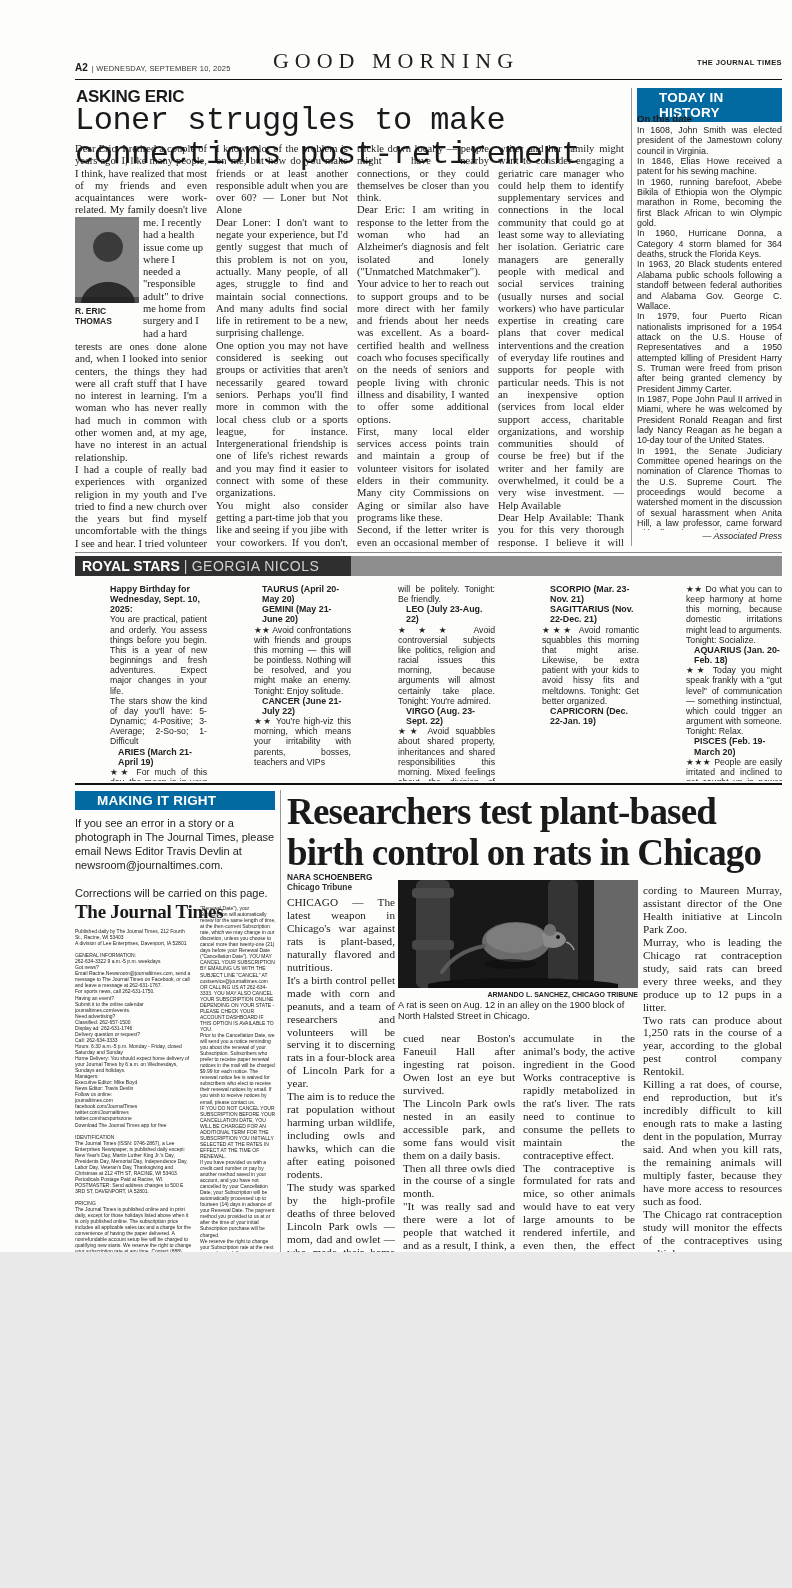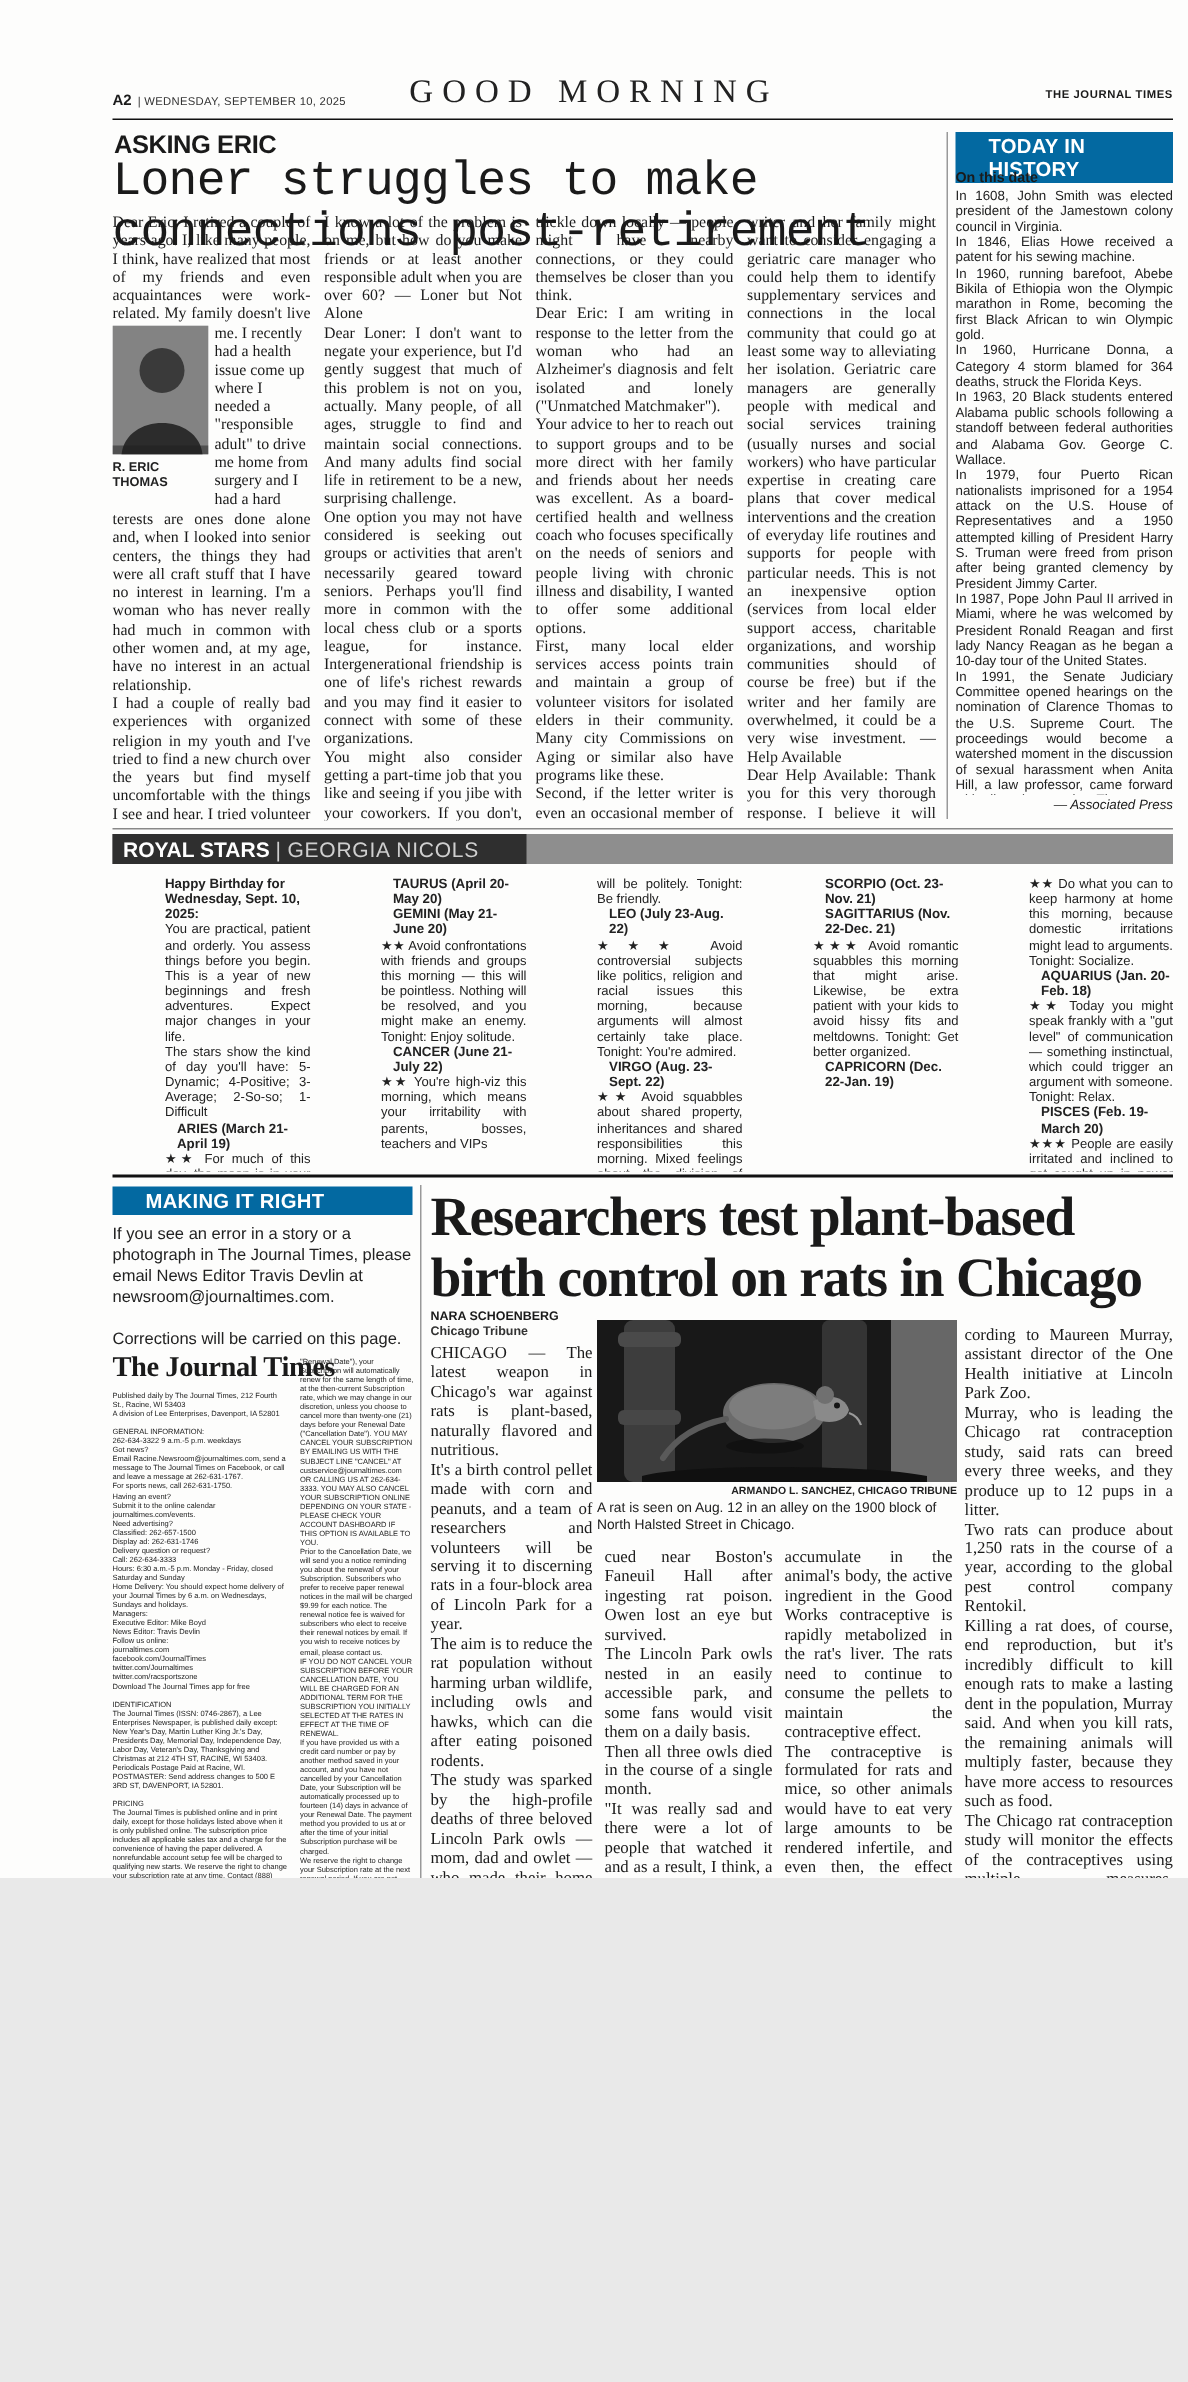--- a/index.html
+++ b/index.html
@@ -136,21 +136,21 @@
   <div class="abs horo-col" style="left:363px; top:584px; width:132px; height:197px;">
     <p>will be politely. Tonight: Be friendly.</p>
     <p class="sign-h">LEO (July 23-Aug. 22)</p>
     <p>★★★ Avoid controversial subjects like politics, religion and racial issues this morning, because arguments will almost certainly take place. Tonight: You're admired.</p>
     <p class="sign-h">VIRGO (Aug. 23-Sept. 22)</p>
     <p>★★ Avoid squabbles about shared property, inheritances and shared responsibilities this morning. Mixed feelings about the division of labor or shared expenses could create problems. Tonight: Explore!</p>
     <p class="sign-h">LIBRA (Sept. 23-Oct. 22)</p>
     <p>★★ This is a challenging day. There's no way to sugarcoat this.</p>
   </div>
   <div class="abs horo-col" style="left:507px; top:584px; width:132px; height:197px;">
-    <p class="sign-h">SCORPIO (Oct. 23-Nov. 21)</p>
+    <p class="sign-h">SCORPIO (Mar. 23-Nov. 21)</p>
     <p class="sign-h">SAGITTARIUS (Nov. 22-Dec. 21)</p>
     <p>★★★ Avoid romantic squabbles this morning that might arise. Likewise, be extra patient with your kids to avoid hissy fits and meltdowns. Tonight: Get better organized.</p>
     <p class="sign-h">CAPRICORN (Dec. 22-Jan. 19)</p>
   </div>
   <div class="abs horo-col" style="left:651px; top:584px; width:131px; height:197px;">
     <p>★★ Do what you can to keep harmony at home this morning, because domestic irritations might lead to arguments. Tonight: Socialize.</p>
     <p class="sign-h">AQUARIUS (Jan. 20-Feb. 18)</p>
     <p>★★ Today you might speak frankly with a "gut level" of communication — something instinctual, which could trigger an argument with someone. Tonight: Relax.</p>
     <p class="sign-h">PISCES (Feb. 19-March 20)</p>
     <p>★★★ People are easily irritated and inclined to get caught up in power struggles because they're entrenched in their own views. Send out for dark chocolate. Tonight: Lively discussions.</p>

